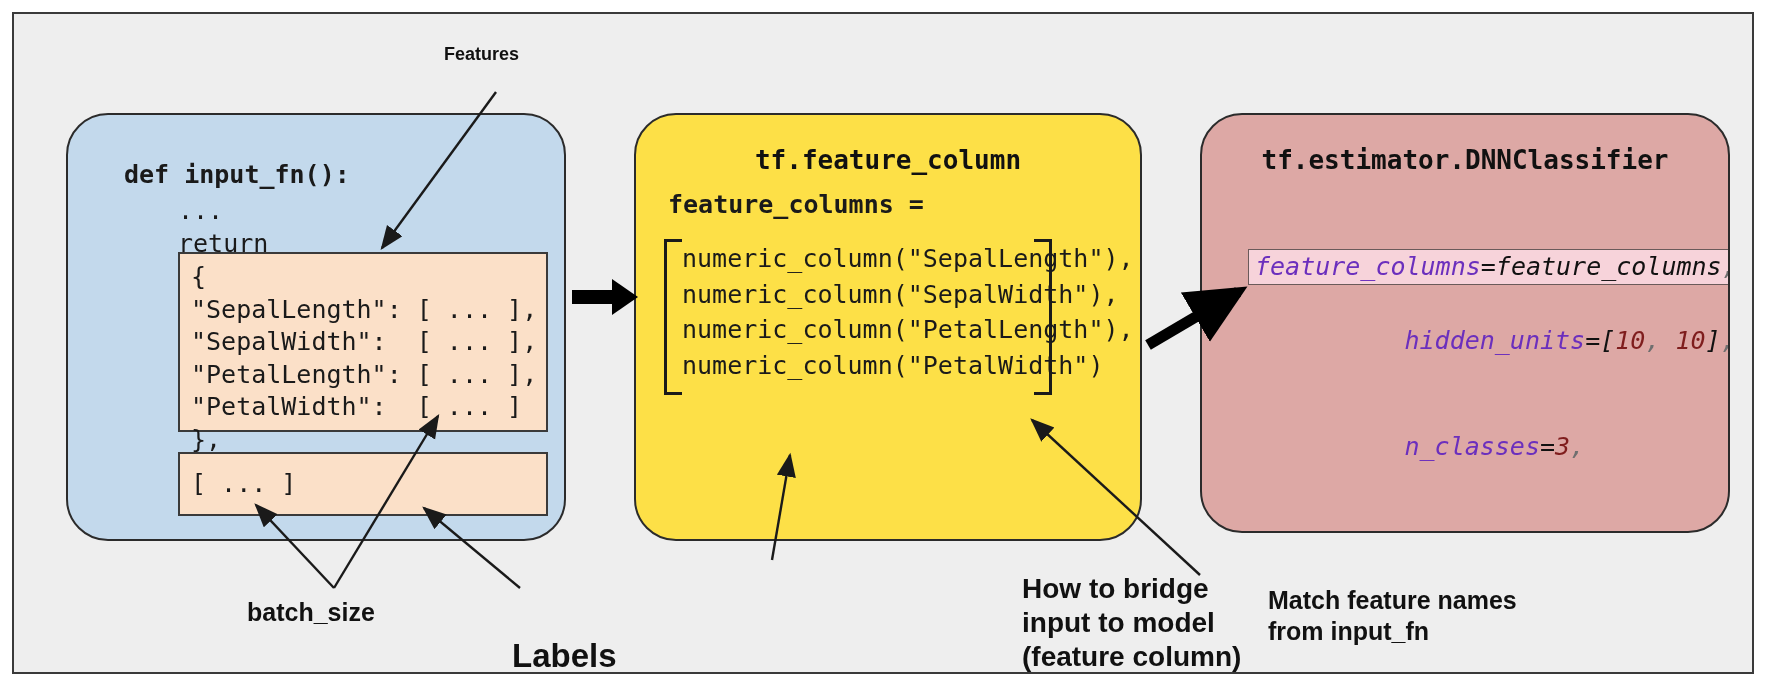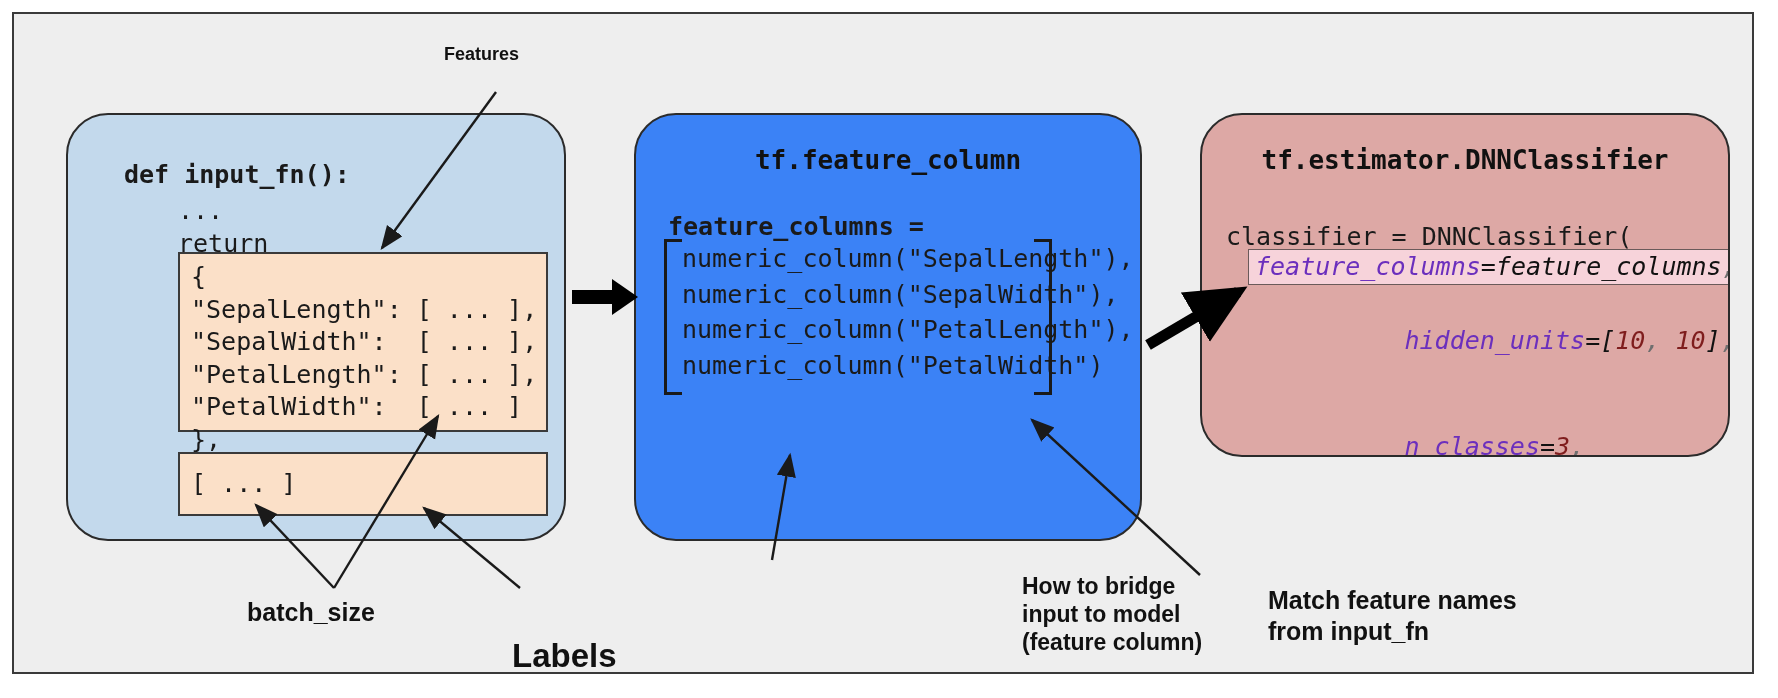--- a/index.html
+++ b/index.html
@@ -28,24 +28,24 @@
     border:2px solid #2b2b2b;
     border-radius:42px;
     box-sizing:border-box;
   }
   #panel-input{
     left:66px;top:113px;width:500px;height:428px;
     background:#c3d9ec;
   }
   #panel-feature{
     left:634px;top:113px;width:508px;height:428px;
-    background:#3b82f6;
+    background:#fde047;
   }
   #panel-estimator{
-    left:1200px;top:113px;width:530px;height:344px;
+    left:1200px;top:113px;width:530px;height:420px;
     background:#dda8a5;
     padding-left:24px;
   }
   .panel-title{
     position:absolute;
     left:0;right:0;top:30px;
     text-align:center;
     font-family:"DejaVu Sans Mono","Liberation Mono",monospace;
     font-weight:bold;
     font-size:26px;
@@ -85,21 +85,21 @@
   }
   #labels-box{
     left:110px;top:337px;width:370px;height:64px;
   }
   #labels-box .code{
     position:absolute;left:11px;top:14px;
   }
 
   
   #fc-assign{
-    position:absolute;left:32px;top:96px;
+    position:absolute;left:32px;top:74px;
     font-weight:bold;
   }
   #fc-list{
     position:absolute;left:46px;top:126px;
     line-height:1.42;
   }
   .bracket{
     position:absolute;
     width:18px;
     border:3px solid #1a1a1a;
@@ -179,21 +179,21 @@
     font-family:"Liberation Sans", sans-serif;
     font-weight:bold;
     font-size:24px;
     color:#111;
     white-space:pre-line;
     line-height:1.22;
   }
   #cap-features{left:444px;top:44px;font-size:18px;}
   #cap-batchsize{left:247px;top:597px;font-size:25px;}
   #cap-labels{left:512px;top:597px;font-size:33px;margin-top:39px;}
-  #cap-bridge{left:1022px;top:572px;font-size:23px;}
+  #cap-bridge{left:1022px;top:572px;font-size:28px;}
   #cap-match{left:1268px;top:585px;font-size:25px;}
 </style>
 </head>
 <body>
 
 <div id="stage">
 
   <div class="outer-frame"></div>
 
   <div class="panel" id="panel-input">
@@ -222,21 +222,20 @@
     <div class="bracket" id="bracket-right"></div>
     <div class="code" id="fc-list">numeric_column("SepalLength"),
 numeric_column("SepalWidth"),
 numeric_column("PetalLength"),
 numeric_column("PetalWidth")</div>
   </div>
 
   <div class="panel" id="panel-estimator">
     <div class="est-clip">
       <div class="panel-title">tf.estimator.DNNClassifier</div>
-      <div class="code" id="est-head">classifier = DNNClassifier(</div>
 
       <div id="kw-highlight">
         <div class="kwline">
           <span class="kw">feature_columns</span><span class="plain">=</span><span class="plain">feature_columns</span><span class="pun">,</span>
         </div>
       </div>
 
       <div id="kw-rows">
         <div class="kwline">
           <span class="kw">hidden_units</span><span class="plain">=</span><span class="plain">[</span><span class="num">10</span><span class="pun">,&nbsp;</span><span class="num">10</span><span class="plain">]</span><span class="pun">,</span>

